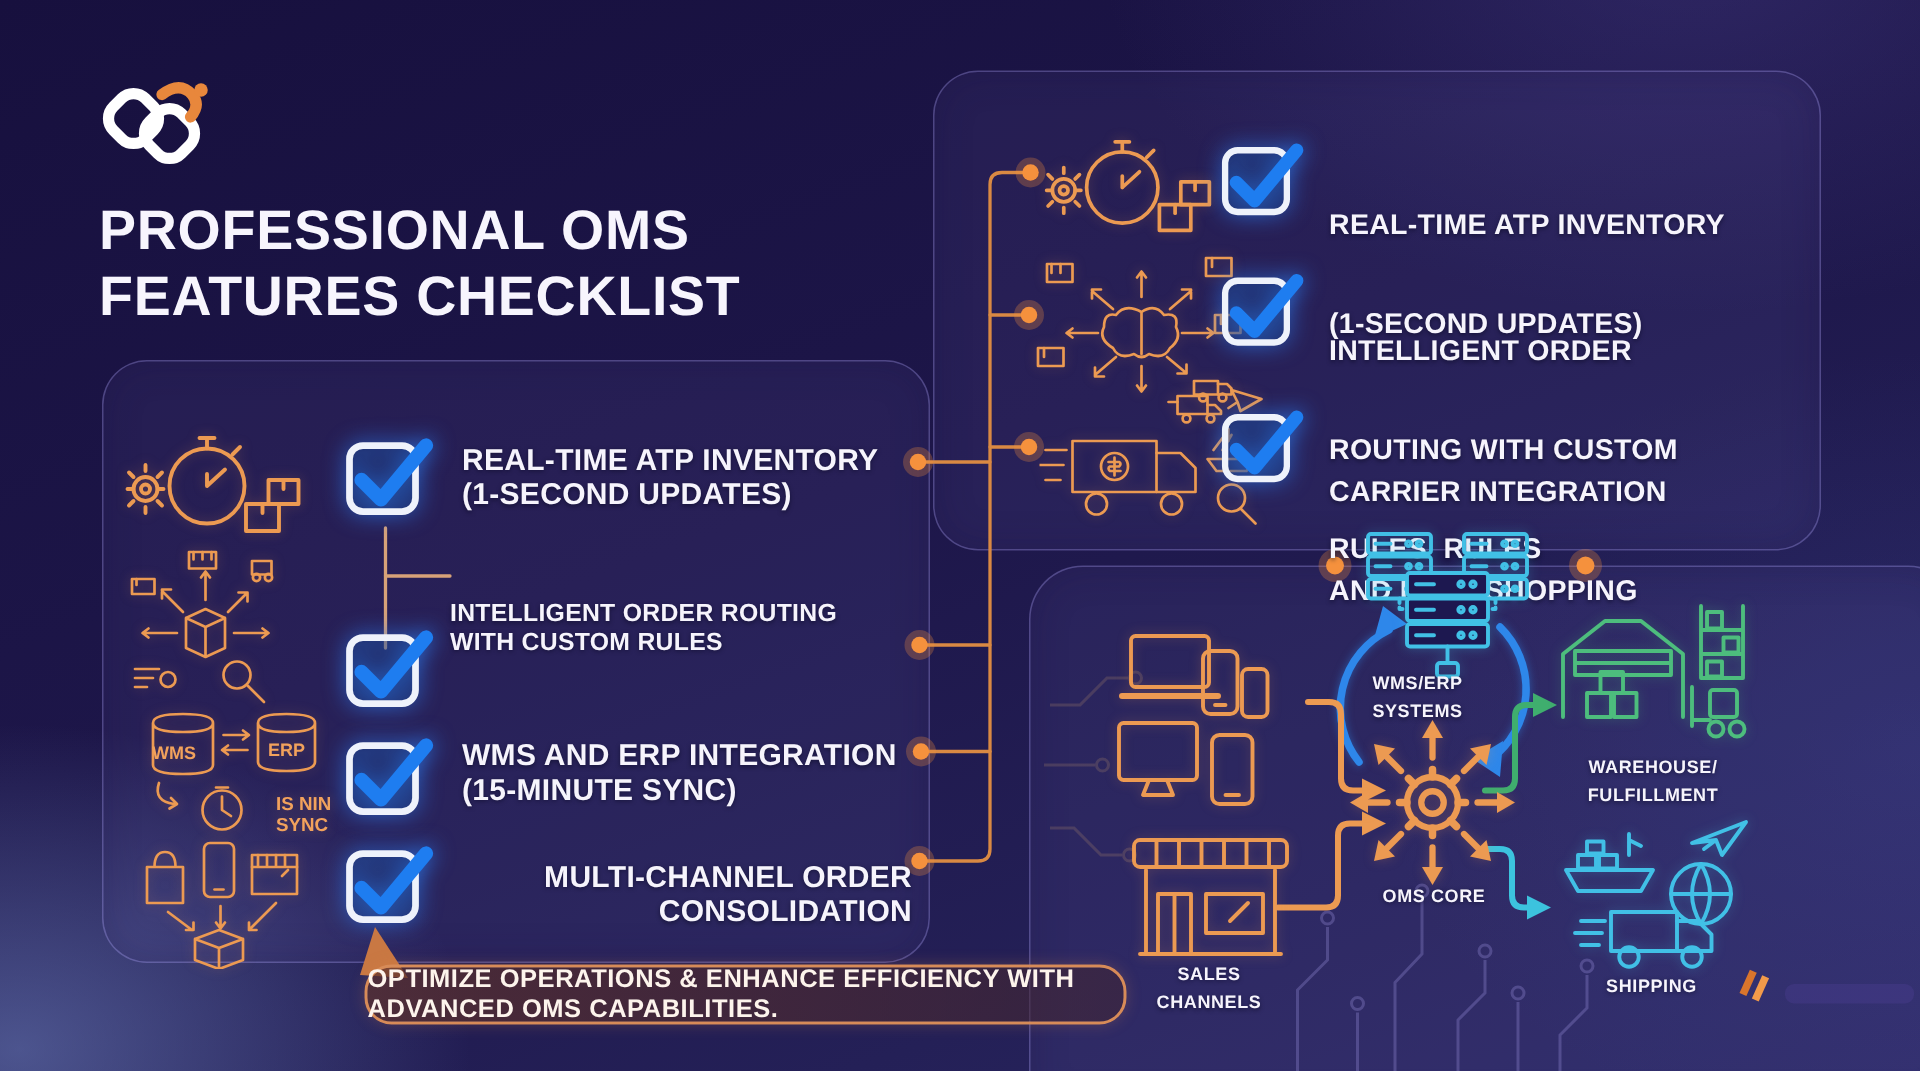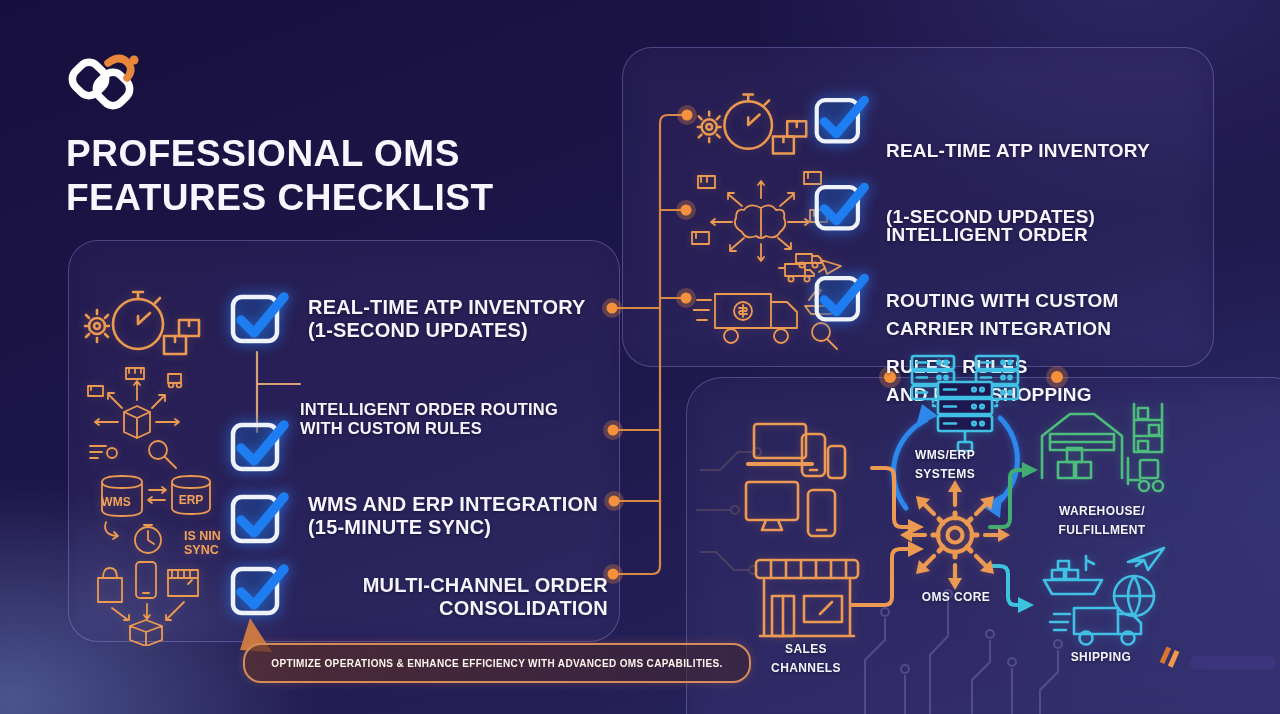--- a/index.html
+++ b/index.html
@@ -16,21 +16,21 @@
   .txt{font-weight:bold;color:#f6f4fc;text-shadow:0 1px 3px rgba(5,5,25,.5);}
   .lp-label{font-size:20px;line-height:23px;letter-spacing:.2px;}
   .sub-label{font-size:16.5px;line-height:19px;letter-spacing:.2px;}
   .rp-label{font-size:19px;line-height:22px;letter-spacing:.2px;white-space:pre-wrap;}
   .diag-label{font-size:12px;line-height:19px;letter-spacing:.4px;text-align:center;}
   .brand-text{font-size:54px;letter-spacing:-1px;color:#fff;font-weight:bold;}
   .title{font-size:37px;line-height:44px;letter-spacing:.5px;color:#f7f5fd;font-weight:bold;}
   .banner{position:absolute;left:243px;top:643px;width:504px;height:36px;border-radius:18px;
     border:2px solid #d78b58;background:linear-gradient(90deg,rgba(92,48,44,.72),rgba(64,36,48,.55));
     display:flex;align-items:center;justify-content:center;box-shadow:0 0 10px rgba(220,130,70,.25);}
-  .banner span{font-size:10px;font-weight:bold;color:#fdf4ec;letter-spacing:.35px;}
+  .banner span{font-size:17px;font-weight:bold;color:#fdf4ec;letter-spacing:.35px;}
   .cb{filter:drop-shadow(0 0 7px rgba(45,130,250,.85));}
   .cb rect{stroke:#eef2fb;stroke-width:4.5;fill:rgba(15,30,80,.25);}
   .cb path{stroke:#1e7df0;stroke-width:9.5;fill:none;stroke-linecap:round;stroke-linejoin:round;}
   .ost{stroke:#ec9a52;fill:none;stroke-width:2.6;stroke-linecap:round;stroke-linejoin:round;}
   .ost-thin{stroke:#ec9a52;fill:none;stroke-width:1.8;stroke-linecap:round;stroke-linejoin:round;}
   .otext{fill:#f2a25c;font-family:"Liberation Sans",sans-serif;font-weight:bold;}
   .cst{stroke:#41c0e6;fill:none;stroke-width:2.6;stroke-linecap:round;stroke-linejoin:round;}
   .gst{stroke:#4dbd7d;fill:none;stroke-width:2.6;stroke-linecap:round;stroke-linejoin:round;}
   .icon{filter:drop-shadow(0 0 4px rgba(240,150,80,.25));}
   .icyan{filter:drop-shadow(0 0 4px rgba(65,192,230,.3));}

